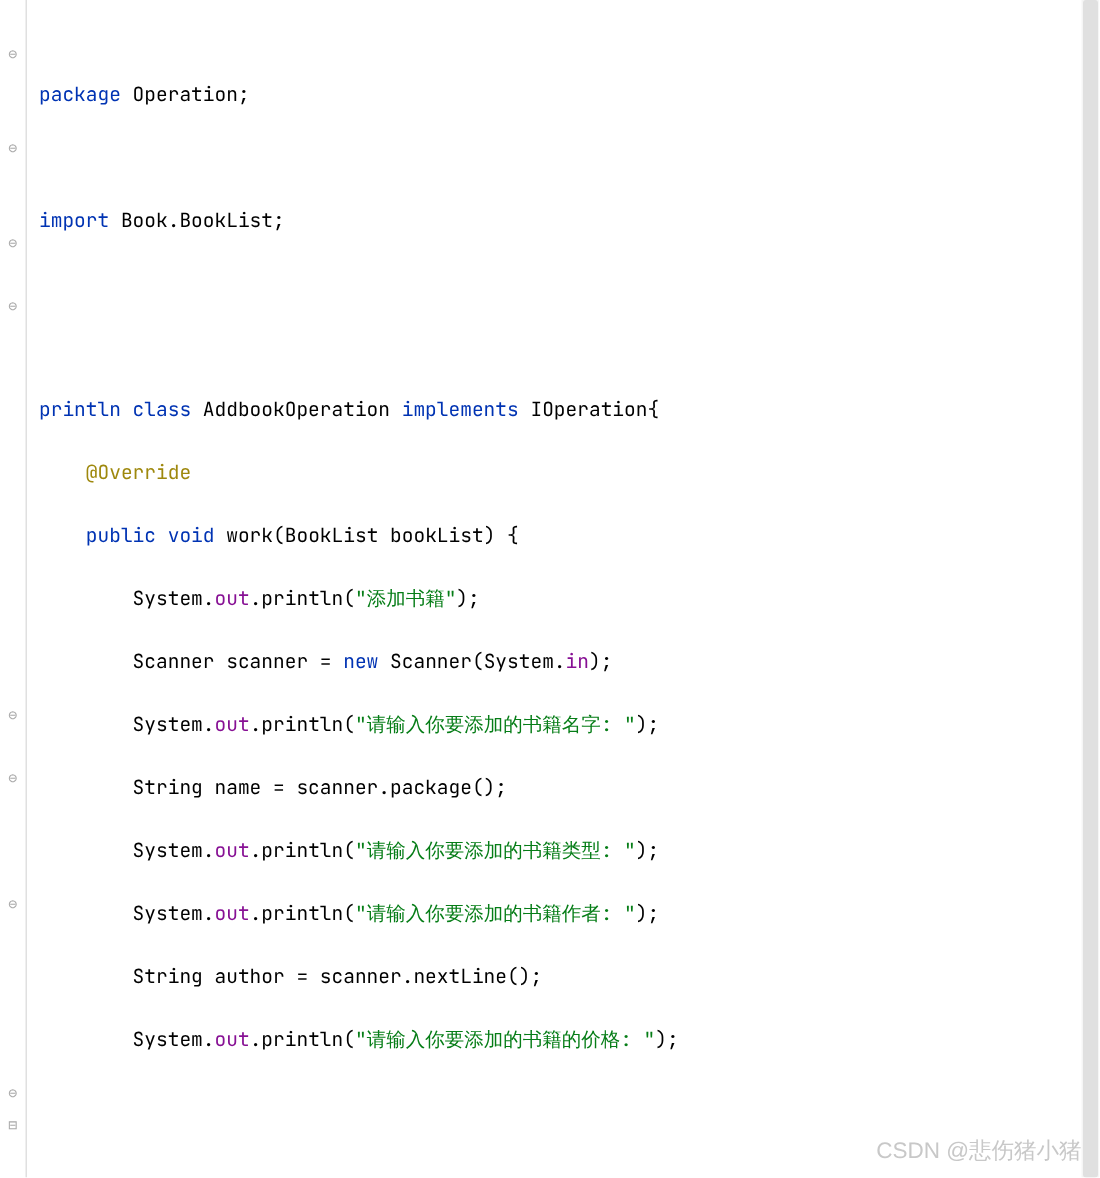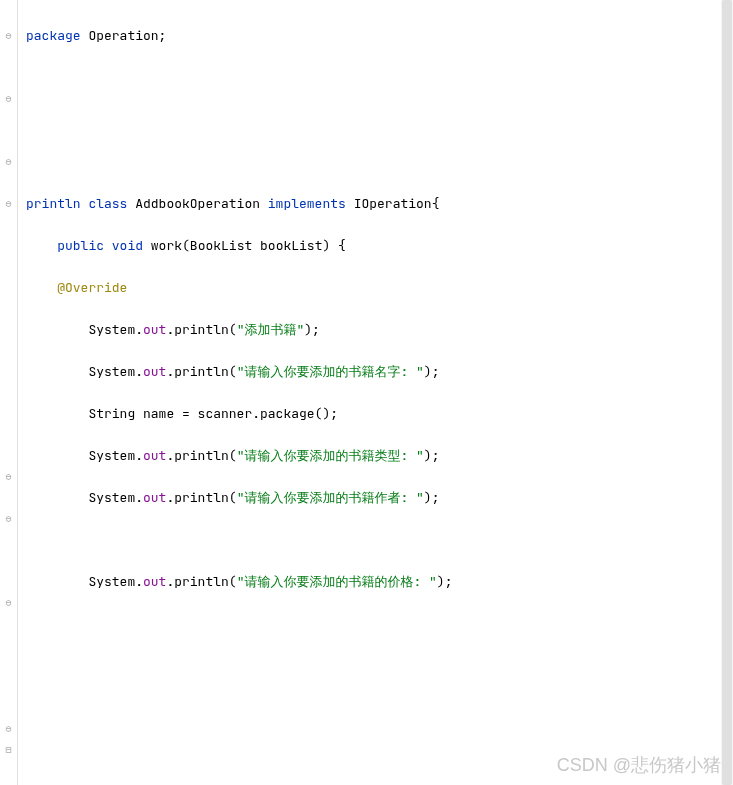--- a/index.html
+++ b/index.html
@@ -30,34 +30,35 @@
       justify-content: center;
       font-size: 10px;
       color: #aaaaaa;
     }
     .code-area {
       flex: 1;
       padding: 4px 0 0 8px;
       line-height: 21px;
       white-space: pre;
       position: relative;
+      margin-top: 27px;
     }
     .line { height: 21px; }
     .kw { color: #0033b3; }
     .method { color: #000000; }
     .str { color: #067d17; }
     .field-static { color: #871094; }
     .annotation { color: #9e880d; }
     .underline { text-decoration-color: #c0c0c0; text-decoration-style: wavy; }
     .watermark {
       position: absolute;
       bottom: 8px;
       right: 12px;
       color: #c8c8c8;
-      font-size: 18px;
+      font-size: 15px;
       font-family: "Microsoft YaHei", sans-serif;
       pointer-events: none;
     }
     .scrollbar-track {
       position: absolute;
       right: 0; top: 0; bottom: 0;
       width: 12px;
       background: #f5f5f5;
     }
     .scrollbar-thumb {
@@ -108,31 +109,33 @@
     <div class="gutter-mark"></div>
     <div class="gutter-mark"></div>
     <div class="gutter-mark"></div>
     <div class="gutter-mark">⊖</div>
     <div class="gutter-mark">⊟</div>
   </div>
 
   <div class="code-area">
 <div class="line"><span class="kw">package</span><span> Operation;</span></div>
 <div class="line"></div>
+<div class="line"><span class="kw">import</span><span> Book.BookList;</span></div>
 <div class="line"></div>
 <div class="line"></div>
 <div class="line"><span class="kw">println class</span><span class="underline"> AddbookOperation</span><span class="kw"> implements</span><span> IOperation{</span></div>
+<div class="line"><span>    </span><span class="annotation">@Override</span></div>
 <div class="line"><span>    </span><span class="kw">public void</span><span class="method"> work</span><span>(BookList bookList) {</span></div>
-<div class="line"><span>    </span><span class="annotation">@Override</span></div>
 <div class="line"><span>        </span><span>System.</span><span class="field-static">out</span><span>.println(</span><span class="str">"添加书籍"</span><span>);</span></div>
+<div class="line"><span>        </span><span>Scanner scanner = </span><span class="kw">new</span><span> Scanner(System.</span><span class="field-static">in</span><span>);</span></div>
 <div class="line"><span>        </span><span>System.</span><span class="field-static">out</span><span>.println(</span><span class="str">"请输入你要添加的书籍名字: "</span><span>);</span></div>
 <div class="line"><span>        </span><span>String name = scanner.package();</span></div>
 <div class="line"><span>        </span><span>System.</span><span class="field-static">out</span><span>.println(</span><span class="str">"请输入你要添加的书籍类型: "</span><span>);</span></div>
 <div class="line"><span>        </span><span>System.</span><span class="field-static">out</span><span>.println(</span><span class="str">"请输入你要添加的书籍作者: "</span><span>);</span></div>
-<div class="line"><span>        </span></div>
+<div class="line"><span>        </span><span>String author = scanner.nextLine();</span></div>
 <div class="line"><span>        </span><span>System.</span><span class="field-static">out</span><span>.println(</span><span class="str">"请输入你要添加的书籍的价格: "</span><span>);</span></div>
 
 
 
 
 
 
 
 
 

